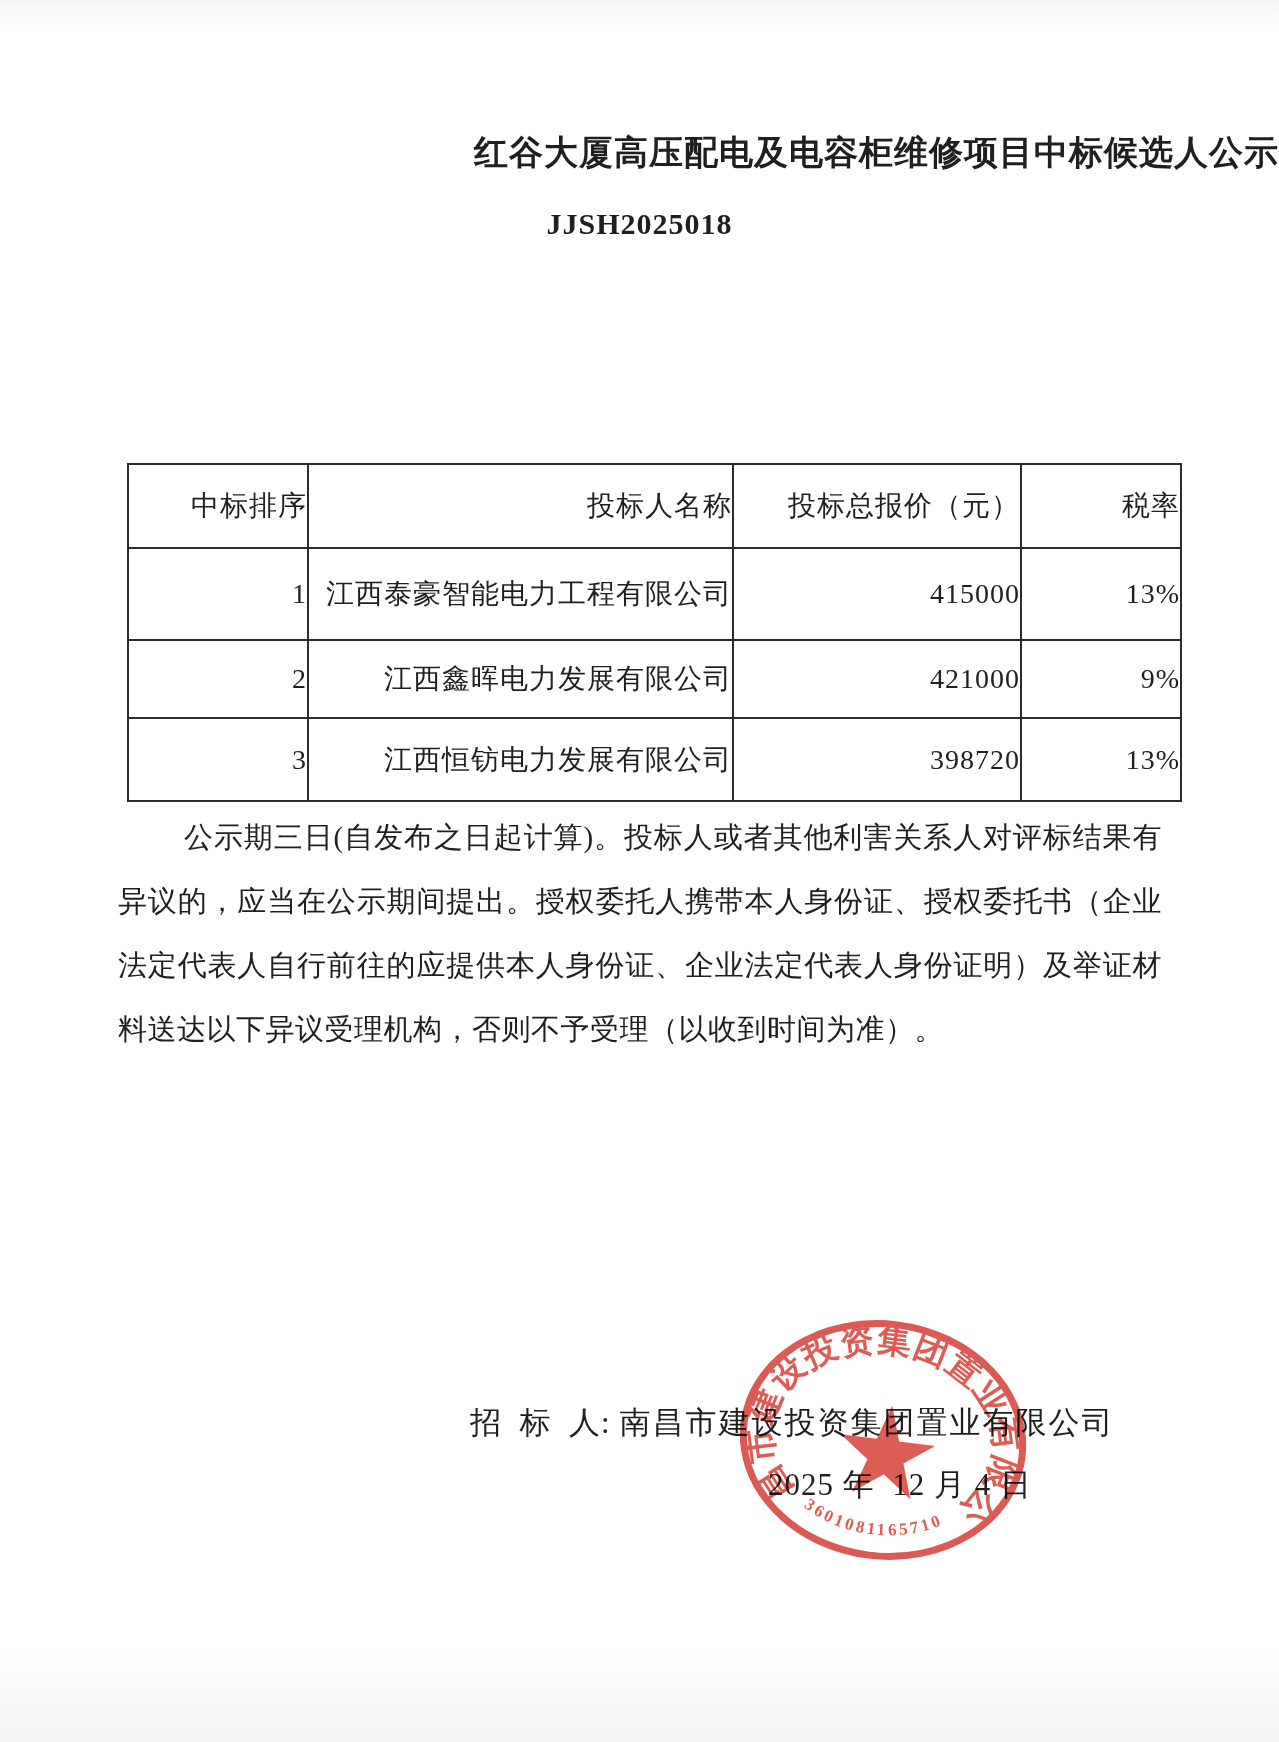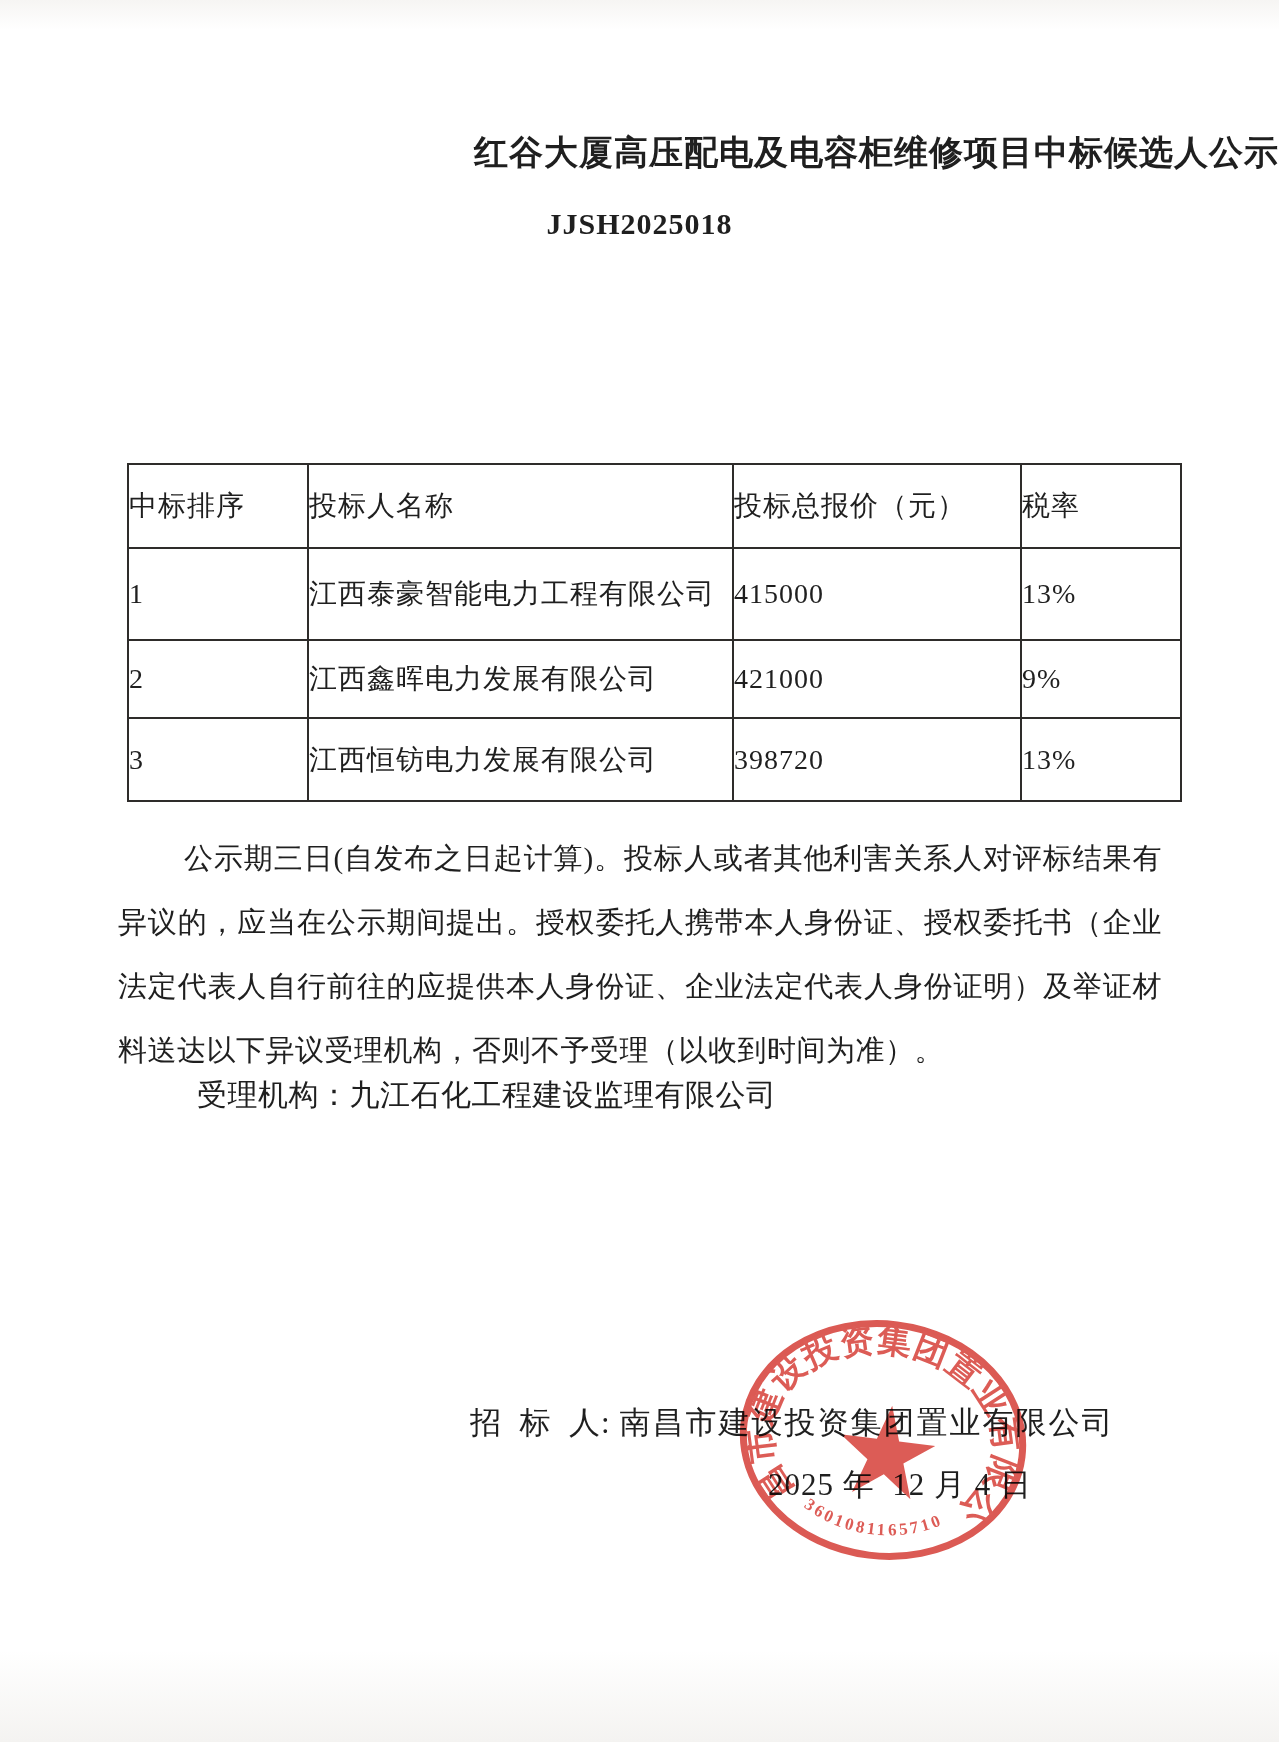--- a/index.html
+++ b/index.html
@@ -20,27 +20,27 @@
     position:absolute;top:204px;left:0;width:100%;
     text-align:center;font-size:30px;line-height:40px;font-weight:600;
     letter-spacing:1px;
   }
   .para{
     position:absolute;left:118px;width:1044px;margin:0;
     font-size:29px;text-align:justify;text-justify:inter-ideograph;
     letter-spacing:0.5px;
   }
   .para1{top:259px;line-height:67px;text-indent:66px;}
-  .para2{top:826px;line-height:64px;text-indent:66px;}
+  .para2{top:805px;line-height:64px;text-indent:66px;}
   table.bids{
     position:absolute;top:463px;left:127px;width:1053px;
     border-collapse:collapse;table-layout:fixed;
   }
   table.bids th,table.bids td{
-    border:2.5px solid #2e2c2a;text-align:left;vertical-align:middle;
+    border:2.5px solid #2e2c2a;text-align:right;vertical-align:middle;
     font-size:28px;font-weight:normal;padding:0;letter-spacing:1px;
     overflow:hidden;
   }
   table.bids thead tr{height:84px;}
   tr.r1{height:92px;}
   tr.r2{height:78px;}
   tr.r3{height:83px;}
   .info-line{
     position:absolute;left:127px;width:1050px;padding-left:70px;
     font-size:30px;line-height:42px;letter-spacing:0.5px;
@@ -113,23 +113,20 @@
         <td>3</td>
         <td>江西恒钫电力发展有限公司</td>
         <td>398720</td>
         <td>13%</td>
       </tr>
     </tbody>
   </table>
 
   <p class="para para2">公示期三日(自发布之日起计算)。投标人或者其他利害关系人对评标结果有异议的，应当在公示期间提出。授权委托人携带本人身份证、授权委托书（企业法定代表人自行前往的应提供本人身份证、企业法定代表人身份证明）及举证材料送达以下异议受理机构，否则不予受理（以收到时间为准）。</p>
 
-  <div class="info-line line-agency">
-    <span>受理机构：</span><span>九江石化工程建设监理有限公司</span>
-  </div>
 
 
 
   <div class="tenderer">
     <span class="tenderer-label">招  标  人: </span><span class="tenderer-value">南昌市建设投资集团置业有限公司</span>
   </div>
 
   <div class="date-line">2025 年  12 月 4 日</div>
 
   <svg class="stamp" viewBox="0 0 320 270" xmlns="http://www.w3.org/2000/svg" aria-hidden="true">

